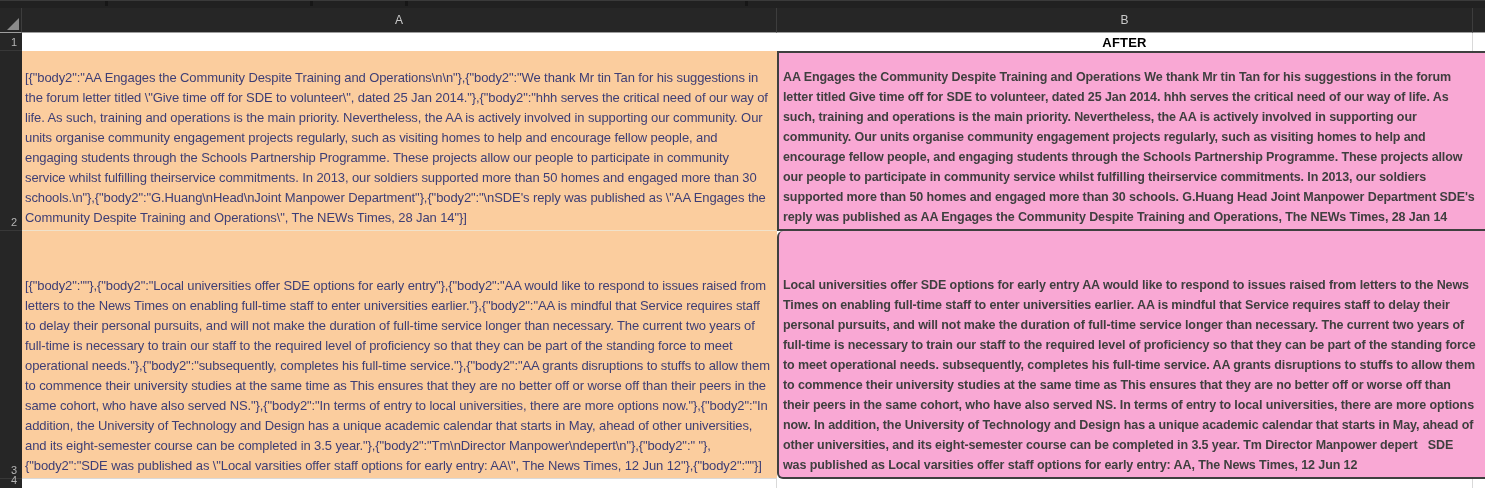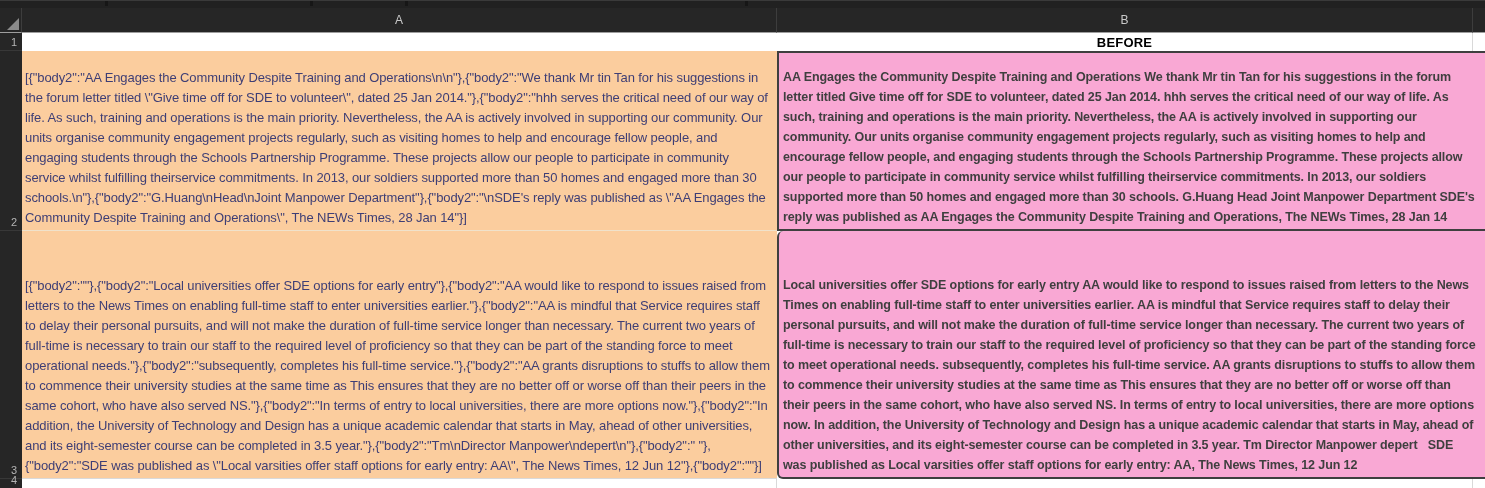--- a/index.html
+++ b/index.html
@@ -89,21 +89,21 @@
   <div class="col-header rest"></div>
 
   <div class="row-header-col">
     <div class="rh-cell rh-1">1</div>
     <div class="rh-cell rh-2">2</div>
     <div class="rh-cell rh-3">3</div>
     <div class="rh-cell rh-4">4</div>
   </div>
 
   <div class="hdr-cell hdr-b">
-    <span>BEFORE</span>
+    <span>AFTER</span>
   </div>
 
   <div class="cell cell-a cell-a2">
     <div class="cell-text">[{"body2":"AA Engages the Community Despite Training and Operations\n\n"},{"body2":"We thank Mr tin Tan for his suggestions in the forum letter titled \"Give time off for SDE to volunteer\", dated 25 Jan 2014."},{"body2":"hhh serves the critical need of our way of life. As such, training and operations is the main priority. Nevertheless, the AA is actively involved in supporting our community. Our units organise community engagement projects regularly, such as visiting homes to help and encourage fellow people, and engaging students through the Schools Partnership Programme. These projects allow our people to participate in community service whilst fulfilling theirservice commitments. In 2013, our soldiers supported more than 50 homes and engaged more than 30 schools.\n"},{"body2":"G.Huang\nHead\nJoint Manpower Department"},{"body2":"\nSDE's reply was published as \"AA Engages the Community Despite Training and Operations\", The NEWs Times, 28 Jan 14"}]</div>
   </div>
   <div class="cell cell-a cell-a3">
     <div class="cell-text">[{"body2":""},{"body2":"Local universities offer SDE options for early entry"},{"body2":"AA would like to respond to issues raised from letters to the News Times on enabling full-time staff to enter universities earlier."},{"body2":"AA is mindful that Service requires staff to delay their personal pursuits, and will not make the duration of full-time service longer than necessary. The current two years of full-time is necessary to train our staff to the required level of proficiency so that they can be part of the standing force to meet operational needs."},{"body2":"subsequently, completes his full-time service."},{"body2":"AA grants disruptions to stuffs to allow them to commence their university studies at the same time as This ensures that they are no better off or worse off than their peers in the same cohort, who have also served NS."},{"body2":"In terms of entry to local universities, there are more options now."},{"body2":"In addition, the University of Technology and Design has a unique academic calendar that starts in May, ahead of other universities, and its eight-semester course can be completed in 3.5 year."},{"body2":"Tm\nDirector Manpower\ndepert\n"},{"body2":" "},{"body2":"SDE was published as \"Local varsities offer staff options for early entry: AA\", The News Times, 12 Jun 12"},{"body2":""}]</div>
   </div>
 
   <div class="cell cell-b cell-b2">

